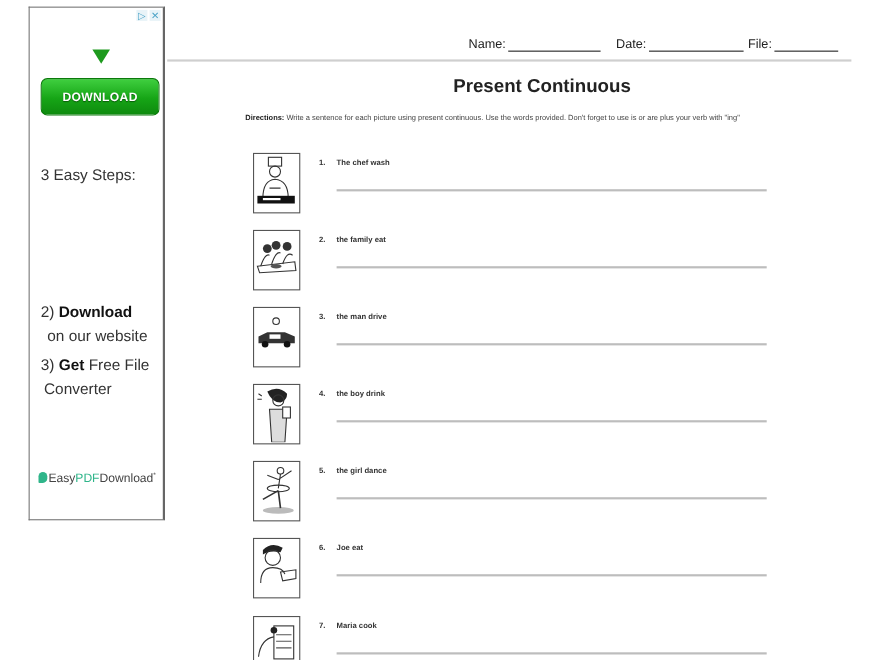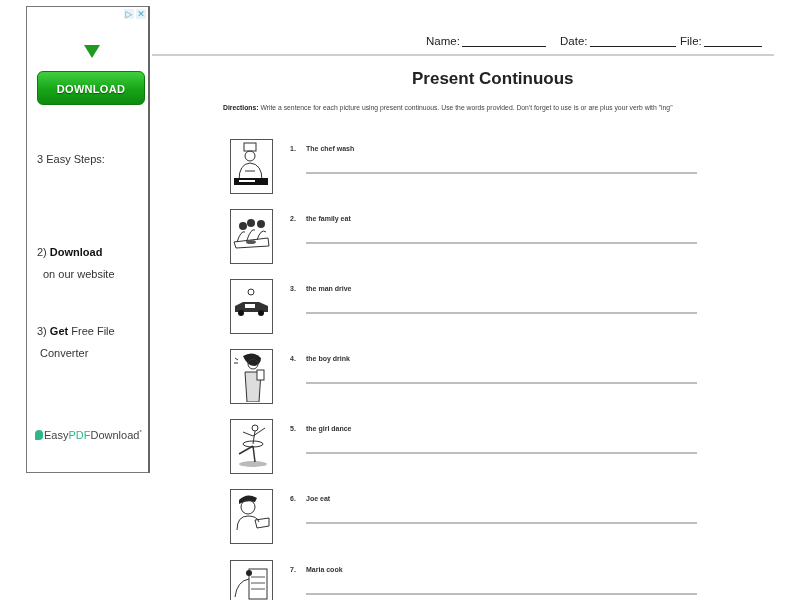--- a/index.html
+++ b/index.html
@@ -2,21 +2,21 @@
 <html><head>
 <meta charset="utf-8">
 <style>
   html, body { margin:0; padding:0; }
   body { width:800px; height:600px; background:#ffffff; position:relative; overflow:hidden; font-family:"Liberation Sans", sans-serif; }
   .ad { position:absolute; left:26px; top:6px; width:124px; height:467px; border:1px solid #777; border-right:2px solid #666; background:#fff; box-sizing:border-box; }
   .ad-badges { position:absolute; right:2px; top:2px; display:flex; gap:2px; }
   .ad-badge { width:10px; height:10px; background:#e8f3f8; color:#4ba3c7; font-size:9px; line-height:10px; text-align:center; }
   .ad-arrow { position:absolute; left:57px; top:38px; width:0; height:0; border-left:8px solid transparent; border-right:8px solid transparent; border-top:13px solid #1e9a1e; }
   .ad-btn { position:absolute; left:10px; top:64px; width:108px; height:34px; border-radius:6px; background:linear-gradient(#3fcf3f,#16a516 55%,#0e8a0e); border:1px solid #0a7a0a; color:#fff; font-weight:bold; font-size:11px; letter-spacing:0.3px; text-align:center; line-height:34px; box-sizing:border-box; text-shadow:0 1px 1px #0a5a0a; }
-  .ad-text { position:absolute; left:10px; color:#333; font-size:11px; line-height:22px; }
+  .ad-text { position:absolute; left:10px; color:#333; font-size:14px; line-height:22px; }
   .ad-text b { color:#111; }
   .ad-logo { position:absolute; left:8px; top:422px; font-size:11px; color:#444; }
   .ad-logo .pdf { color:#2fb58a;margin-top:40px; }
   .ad-logo .leaf { display:inline-block; width:8px; height:10px; background:#2fb58a; border-radius:5px 5px 5px 1px; vertical-align:-1px; margin-right:1px; }
 
   .topline { position:absolute; left:152px; top:54px; width:622px; height:2px; background:#cfcfcf; }
   .hdr { position:absolute; top:35px; font-weight:normal; font-size:11.5px; color:#222; display:flex; align-items:flex-end; }
   .hdr .blank { display:inline-block; border-bottom:1.5px solid #222; height:11px; margin-left:2px; }
   .title { position:absolute; left:412px; top:69px; font-weight:bold; font-size:17px; color:#222; }
   .dir { position:absolute; left:223px; top:103px; width:470px; font-size:6.8px; line-height:9px; color:#444; }
@@ -32,21 +32,21 @@
 <body>
 
 <div class="ad">
   <div class="ad-badges">
     <span class="ad-badge">▷</span>
     <span class="ad-badge">✕</span>
   </div>
   <div class="ad-arrow"></div>
   <div class="ad-btn">DOWNLOAD</div>
   <div class="ad-text" style="top:141px;">3 Easy Steps:</div>
-  <div class="ad-text" style="top:234px;">
+  <div class="ad-text" style="top:265px;">
     <span>2)</span>
     <b>Download</b><br>
     <span style="padding-left:6px">on our website</span>
   </div>
   <div class="ad-text" style="top:313px;">
     <span>3)</span>
     <b>Get</b>
     <span>Free File</span><br>
     <span style="padding-left:3px">Converter</span>
   </div>

